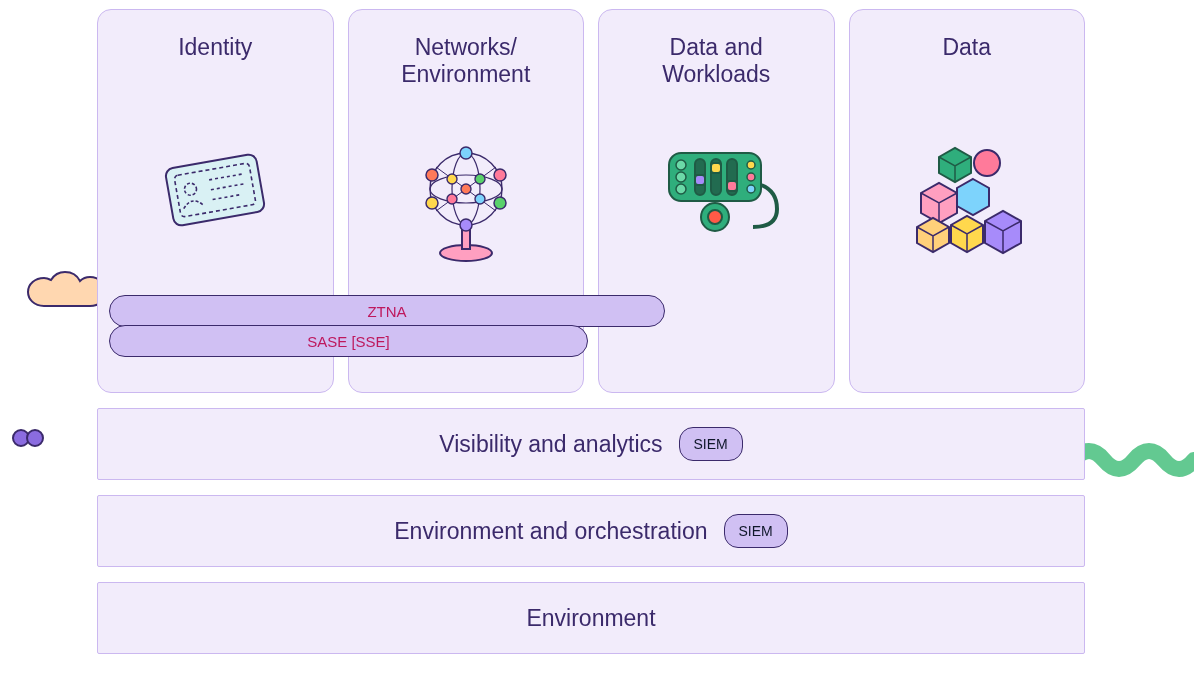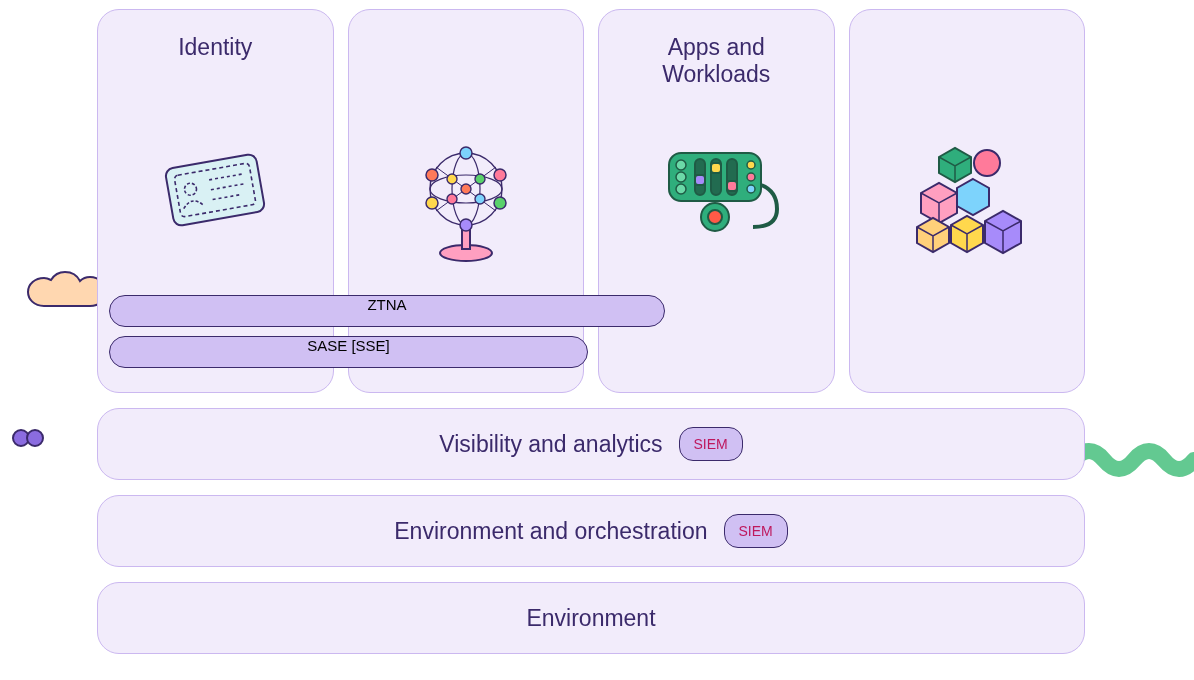--- a/index.html
+++ b/index.html
@@ -1,29 +1,29 @@
 <!DOCTYPE html>
 <html><head>
 <meta charset="utf-8">
 <style>
   html,body{margin:0;padding:0;background:#fff;}
   body{width:1194px;height:680px;font-family:'Segoe UI',Arial,Helvetica,sans-serif;position:relative;color:#3b2a6b;}
   .stage{position:absolute;left:97px;top:9px;width:988px;}
   .pillars{display:flex;gap:14px;position:relative;}
-  .pillar{flex:1;border:1px solid #cbb8f0;border-radius:22px;background:#f2ecfb;height:382px;position:relative;}
+  .pillar{flex:1;border:1px solid #cbb8f0;border-radius:14px;background:#f2ecfb;height:382px;position:relative;}
   .pillar-title{text-align:center;font-size:23px;line-height:27px;color:#3b2a6b;padding-top:24px;height:60px;white-space:pre-line;}
   .iconwrap{position:absolute;left:50%;top:135px;transform:translateX(-50%);}
   .overlay{position:absolute;left:12px;right:-1px;box-sizing:border-box;}
   .ov-ztna{top:286px;width:556px;}
-  .ov-sase{top:327px;width:477px;left:-14px;}
-  .pill{height:30px;border-radius:16px;background:#d0c0f3;border:1px solid #3b2a6b;position:relative;display:flex;align-items:flex-start;justify-content:center;font-size:15px;color:#000000;}
+  .ov-sase{top:316px;width:477px;left:-14px;}
+  .pill{height:30px;border-radius:16px;background:#d0c0f3;border:1px solid #3b2a6b;position:relative;display:flex;align-items:center;justify-content:center;font-size:15px;color:#be185d;}
   .rows{margin-top:15px;}
-  .row{border:1px solid #cbb8f0;border-radius:22px;background:#f2ecfb;height:70px;margin-bottom:15px;display:flex;align-items:center;justify-content:center;gap:16px;}
+  .row{border:1px solid #cbb8f0;border-radius:2px;background:#f2ecfb;height:70px;margin-bottom:15px;display:flex;align-items:center;justify-content:center;gap:16px;}
   .row-label{font-size:23px;color:#3b2a6b;}
-  .badge{display:inline-flex;align-items:center;justify-content:center;background:#d0c0f3;border:1px solid #3b2a6b;color:#be185d;border-radius:14px;height:24px;padding:4px 14px;font-size:14px;}
+  .badge{display:inline-flex;align-items:center;justify-content:center;background:#d0c0f3;border:1px solid #3b2a6b;color:#0f172a;border-radius:14px;height:24px;padding:4px 14px;font-size:14px;}
   .cloud-deco{position:absolute;left:26px;top:270px;}
   .purple-deco{position:absolute;left:11px;top:428px;}
   .green-deco{position:absolute;right:0;top:442px;}
 </style>
 </head>
 <body>
 
 <div class="cloud-deco">
   <svg width="96" height="50" viewBox="0 0 96 50">
     <path d="M18 36c-10 0-16-7-16-14 0-8 7-14 16-14 3 0 5 1 7 2 3-5 8-8 14-8 6 0 12 3 15 9 2-2 6-4 10-4 9 0 16 7 16 15 0 8-7 14-16 14H18z" fill="#ffd7b0" stroke="#3b2a6b" stroke-width="2"></path>
@@ -56,20 +56,22 @@
             <line x1="56" y1="34" x2="92" y2="34" stroke="#3b2a6b" stroke-width="1.6" stroke-dasharray="3 3"></line>
             <line x1="56" y1="44" x2="92" y2="44" stroke="#3b2a6b" stroke-width="1.6" stroke-dasharray="3 3"></line>
             <line x1="56" y1="54" x2="84" y2="54" stroke="#3b2a6b" stroke-width="1.6" stroke-dasharray="3 3"></line>
           </g>
         </svg>
       </div>
     </div>
 
 
     <div class="pillar">
+      <div class="pillar-title">Networks/
+Environment</div>
       <div class="iconwrap">
         <svg width="120" height="120" viewBox="0 0 120 120">
           <ellipse cx="60" cy="108" rx="26" ry="8" fill="#ff9fc0" stroke="#3b2a6b" stroke-width="2"></ellipse>
           <rect x="56" y="78" width="8" height="26" fill="#ff9fc0" stroke="#3b2a6b" stroke-width="2"></rect>
           <circle cx="60" cy="44" r="36" fill="none" stroke="#3b2a6b" stroke-width="1.4"></circle>
           <ellipse cx="60" cy="44" rx="36" ry="14" fill="none" stroke="#3b2a6b" stroke-width="1.2"></ellipse>
           <ellipse cx="60" cy="44" rx="14" ry="36" fill="none" stroke="#3b2a6b" stroke-width="1.2"></ellipse>
           <line x1="30" y1="22" x2="90" y2="66" stroke="#3b2a6b" stroke-width="1"></line>
           <line x1="30" y1="66" x2="90" y2="22" stroke="#3b2a6b" stroke-width="1"></line>
           <circle cx="60" cy="8" r="6" fill="#7dd3fc" stroke="#3b2a6b" stroke-width="1.5"></circle>
@@ -81,21 +83,21 @@
           <circle cx="46" cy="34" r="5" fill="#ffd84d" stroke="#3b2a6b" stroke-width="1.4"></circle>
           <circle cx="74" cy="34" r="5" fill="#5ad16b" stroke="#3b2a6b" stroke-width="1.4"></circle>
           <circle cx="46" cy="54" r="5" fill="#ff7a9a" stroke="#3b2a6b" stroke-width="1.4"></circle>
           <circle cx="74" cy="54" r="5" fill="#7dd3fc" stroke="#3b2a6b" stroke-width="1.4"></circle>
           <circle cx="60" cy="44" r="5" fill="#ff7a59" stroke="#3b2a6b" stroke-width="1.4"></circle>
         </svg>
       </div>
     </div>
 
     <div class="pillar">
-      <div class="pillar-title">Apps and
+      <div class="pillar-title">Data and
 Workloads</div>
       <div class="iconwrap">
         <svg width="130" height="100" viewBox="0 0 130 100">
           <rect x="18" y="8" width="92" height="48" rx="12" fill="#2fae7c" stroke="#1f5b45" stroke-width="2"></rect>
           <circle cx="30" cy="20" r="5" fill="#6bd9a8" stroke="#1f5b45" stroke-width="1.5"></circle>
           <circle cx="30" cy="32" r="5" fill="#6bd9a8" stroke="#1f5b45" stroke-width="1.5"></circle>
           <circle cx="30" cy="44" r="5" fill="#6bd9a8" stroke="#1f5b45" stroke-width="1.5"></circle>
           <g stroke="#1f5b45" stroke-width="2">
             <rect x="44" y="14" width="10" height="36" rx="5" fill="#226b50"></rect>
               <rect x="44" y="30" width="10" height="10" rx="3" fill="#a78bfa"></rect>
@@ -108,20 +110,21 @@
           <circle cx="100" cy="32" r="4" fill="#ff7a9a" stroke="#1f5b45" stroke-width="1.5"></circle>
           <circle cx="100" cy="44" r="4" fill="#7dd3fc" stroke="#1f5b45" stroke-width="1.5"></circle>
           <path d="M110 40 q16 6 16 24 q0 18 -24 18" fill="none" stroke="#1f5b45" stroke-width="4"></path>
           <circle cx="64" cy="72" r="14" fill="#2fae7c" stroke="#1f5b45" stroke-width="2"></circle>
           <circle cx="64" cy="72" r="7" fill="#ff5a47" stroke="#1f5b45" stroke-width="2"></circle>
         </svg>
       </div>
     </div>
 
     <div class="pillar">
+      <div class="pillar-title">Data</div>
       <div class="iconwrap">
         <svg width="120" height="110" viewBox="0 0 120 110">
           <g transform="translate(32,2)">
               <path d="M0 10 l16 -9 l16 9 v16 l-16 9 l-16 -9 z" fill="#2fae7c" stroke="#1f5b45" stroke-width="2"></path>
               <path d="M0 10 l16 9 l16 -9 M16 19 v16" fill="none" stroke="#1f5b45" stroke-width="1.5"></path>
             </g>
           <circle cx="80" cy="18" r="13" fill="#ff7a9a" stroke="#3b2a6b" stroke-width="2"></circle>
           <g transform="translate(14,36)">
               <path d="M0 12 l18 -10 l18 10 v20 l-18 10 l-18 -10 z" fill="#ff9fc0" stroke="#3b2a6b" stroke-width="2"></path>
               <path d="M0 12 l18 10 l18 -10 M18 22 v20" fill="none" stroke="#3b2a6b" stroke-width="1.5"></path>

